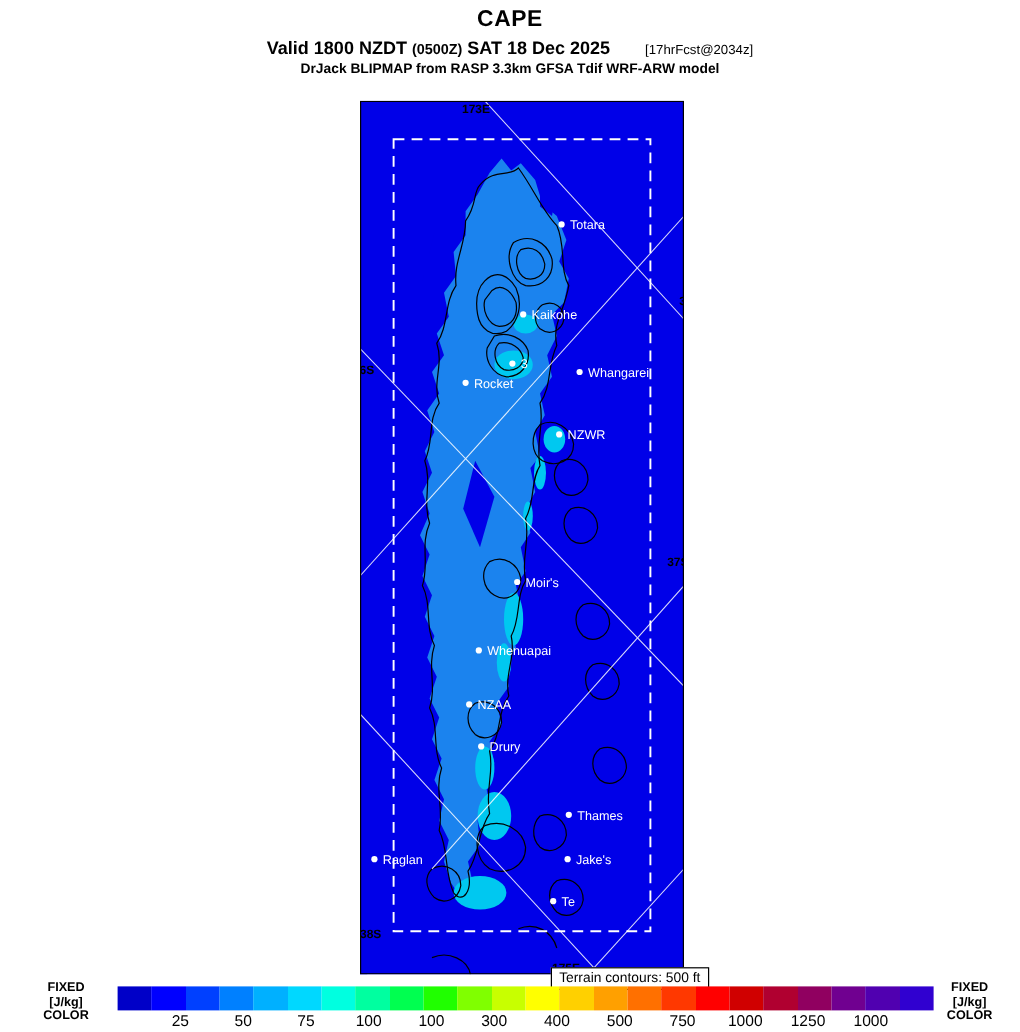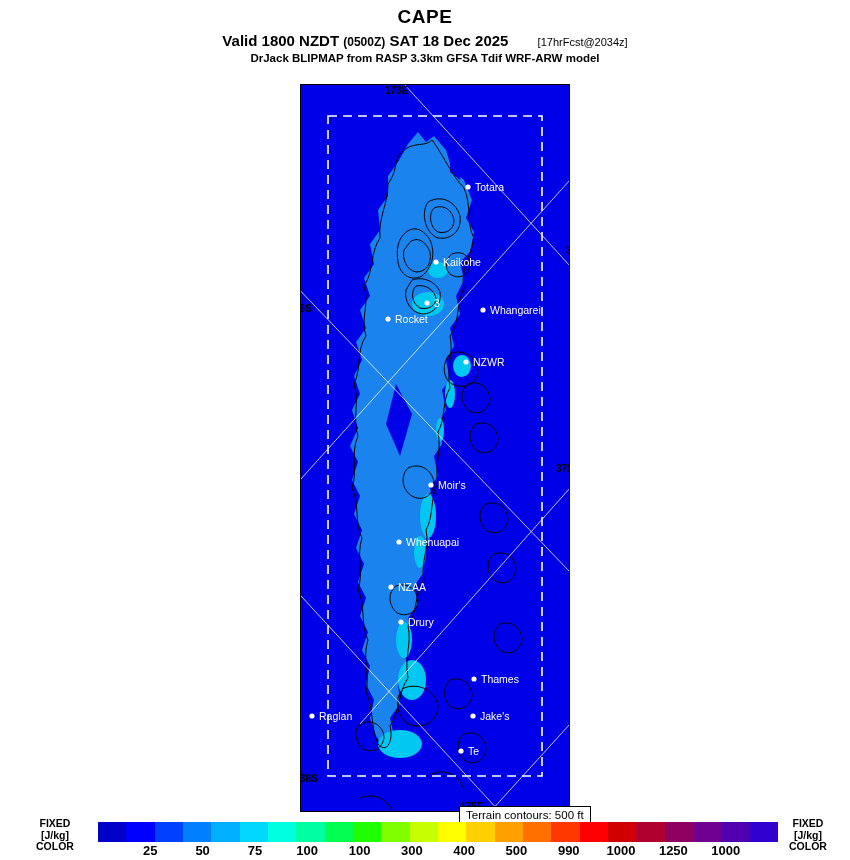--- a/index.html
+++ b/index.html
@@ -101,21 +101,21 @@
   .cb-labels {
     position: absolute;
     left: 98px;
     top: 843px;
     width: 680px;
     height: 16px;
   }
   .cb-labels span {
     position: absolute;
     font-size: 13px;
-    font-weight: bold;
+    font-weight: normal;
     transform: translateX(-50%);
     top: 0;
   }
 </style>
 </head>
 <body>
 
 <div class="header">
   <div class="title">CAPE</div>
   <div class="subtitle">
@@ -310,21 +310,21 @@
   </div>
 <div class="cb-labels" id="cb-labels">
     <span style="left: 52.3077px;">25</span>
     <span style="left: 104.615px;">50</span>
     <span style="left: 156.923px;">75</span>
     <span style="left: 209.231px;">100</span>
     <span style="left: 261.538px;">100</span>
     <span style="left: 313.846px;">300</span>
     <span style="left: 366.154px;">400</span>
     <span style="left: 418.462px;">500</span>
-    <span style="left: 470.769px;">990</span>
+    <span style="left: 470.769px;">750</span>
     <span style="left: 523.077px;">1000</span>
     <span style="left: 575.385px;">1250</span>
     <span style="left: 627.692px;">1000</span>
   </div>
 
 <div class="cb-right">
   <div>FIXED</div>
   <div>[J/kg]</div>
   <div>COLOR</div>
 </div>

